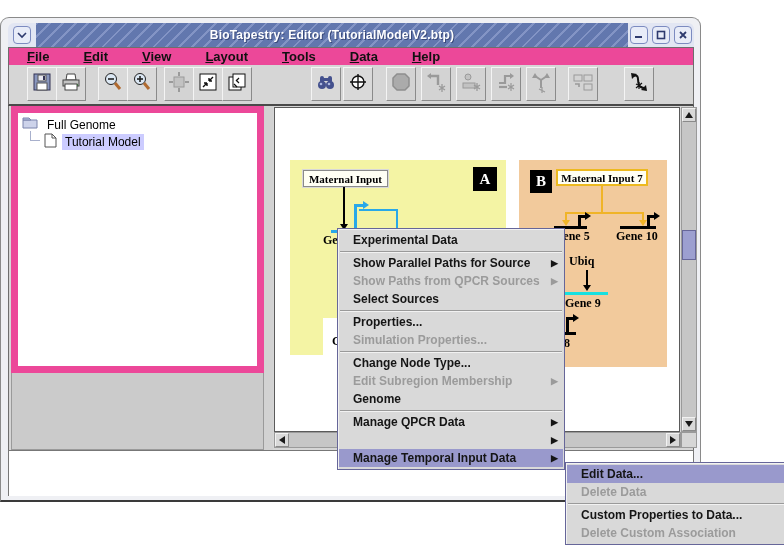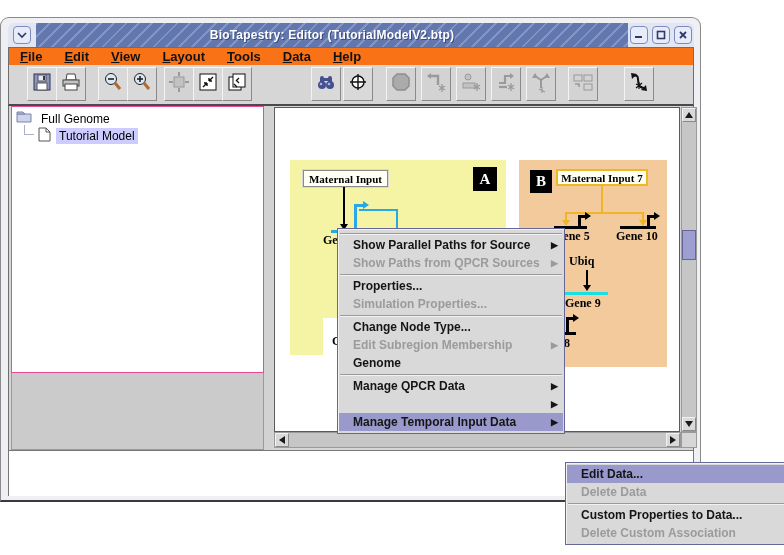--- a/index.html
+++ b/index.html
@@ -13,37 +13,37 @@
   .tb-cap{height:24px;background:#E2E6F3;display:flex;align-items:center;justify-content:center;}
   #tb-left{width:28px;border-radius:6px 0 0 0;}
   #tb-right{width:66px;gap:4px;border-radius:0 6px 0 0;}
   #tb-stripes{flex:1;height:24px;background:repeating-linear-gradient(135deg,#8394C5 0 2px,#6277AE 2px 9px);
               display:flex;align-items:center;justify-content:center;}
   #title-text{color:#fff;font-weight:bold;font-size:12px;letter-spacing:.2px;text-shadow:1px 1px 0 #3A4A7A;}
   .wbtn{width:18px;height:18px;background:#E8ECF8;border:1px solid #7C8BC0;border-radius:4px;box-sizing:border-box;
         display:flex;align-items:center;justify-content:center;}
   .wbtn svg{display:block;}
   
-  #menubar{position:absolute;left:7px;top:29px;right:6px;height:19px;background:#f97316;border:1px solid #6E6E6E;
-           border-bottom:1px solid #9A9A9A;box-sizing:border-box;display:flex;align-items:center;gap:0;}
+  #menubar{position:absolute;left:7px;top:29px;right:6px;height:19px;background:#ec4899;border:1px solid #6E6E6E;
+           border-bottom:1px solid #9A9A9A;box-sizing:border-box;display:flex;align-items:center;gap:12px;padding-left:7px;}
   .menu{padding:1px 11px;font-size:13px;font-weight:bold;color:#111;}
   .menu .mn{text-decoration:underline;}
   
   #toolbar{position:absolute;left:7px;top:47px;right:6px;height:41px;background:#D6D6D6;border:1px solid #6E6E6E;
            border-top:none;border-bottom:2px solid #4A4A4A;box-sizing:border-box;}
   #tb-handle{position:absolute;left:4px;top:3px;width:11px;height:33px;
      background-image:radial-gradient(#ffffff 22%,transparent 24%),radial-gradient(#9A9AA6 22%,transparent 24%);
      background-size:4px 4px;background-position:1px 1px,0 0;}
   .tbtn{position:absolute;top:2px;width:30px;height:34px;background:#D9D9D9;border:1px solid;
         border-color:#F4F4F4 #8A8A8A #8A8A8A #F4F4F4;box-sizing:border-box;
         display:flex;align-items:center;justify-content:center;}
   .tbtn.dis{background:#D3D3D3;}
   
   #mainarea{position:absolute;left:7px;top:88px;right:6px;height:344px;background:#D6D6D6;border-left:1px solid #6E6E6E;border-right:1px solid #6E6E6E;box-sizing:border-box;}
-  #treebox{position:absolute;left:2px;top:0px;width:253px;height:267px;background:#fff;border:1px solid #ec4899;box-sizing:border-box;}
+  #treebox{position:absolute;left:2px;top:0px;width:253px;height:267px;background:#fff;border:7px solid #ec4899;box-sizing:border-box;}
   #leftfill{position:absolute;left:2px;top:267px;width:253px;height:77px;background:#CBCBCB;border:1px solid #9A9A9A;border-top:none;box-sizing:border-box;}
   #splitter{position:absolute;left:255px;top:0;width:9px;height:344px;background:#D2D2D2;
      background-image:radial-gradient(#ffffff 22%,transparent 24%),radial-gradient(#9A9AA6 22%,transparent 24%);
      background-size:4px 4px;background-position:1px 1px,0 0;}
   .treerow{position:absolute;height:17px;display:flex;align-items:center;font-size:12px;color:#000;}
   .treelabel{padding:1px 3px;}
   .treelabel.sel{background:#CCCCFF;}
   .treeline{position:absolute;background:#A8B0CC;}
   
   #canvas{position:absolute;left:265px;top:1px;width:406px;height:325px;background:#fff;border:1px solid #5A5A5A;box-sizing:border-box;overflow:hidden;}
@@ -371,28 +371,34 @@
             <span class="tri right"></span>
           </div>
       </div>
       <div id="sbcorner"></div>
     </div>
 
     <div id="bottomstrip"></div>
   </div>
 
   <div class="popup" id="ctxmenu">
+    <div class="mi">
+        <span>Experimental Data</span>
+      </div>
     <div class="msep"></div>
     <div class="mi">
         <span>Show Parallel Paths for Source</span>
         <span class="arr">▶</span>
       </div>
     <div class="mi dis">
         <span>Show Paths from QPCR Sources</span>
         <span class="arr">▶</span>
+      </div>
+    <div class="mi">
+        <span>Select Sources</span>
       </div>
     <div class="msep"></div>
     <div class="mi">
         <span>Properties...</span>
       </div>
     <div class="mi dis">
         <span>Simulation Properties...</span>
       </div>
     <div class="msep"></div>
     <div class="mi">

